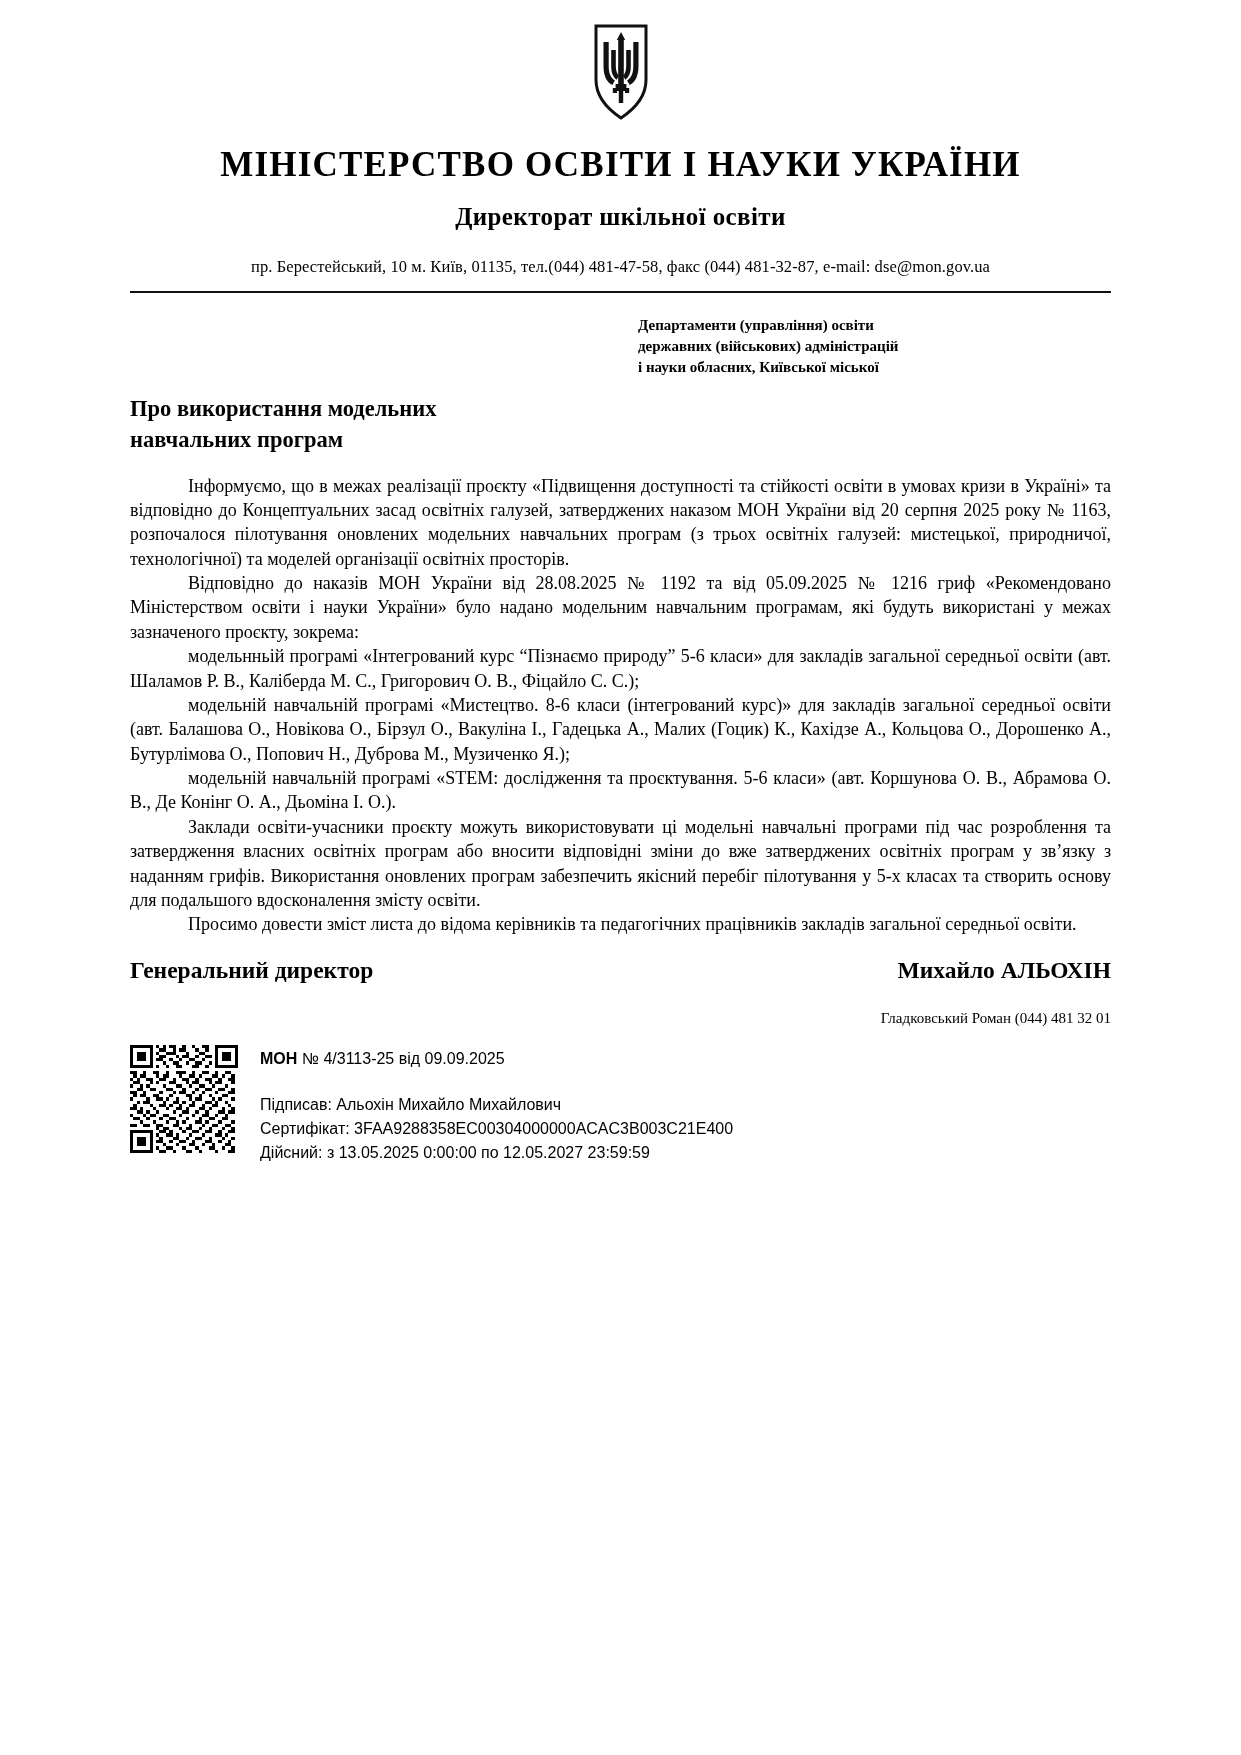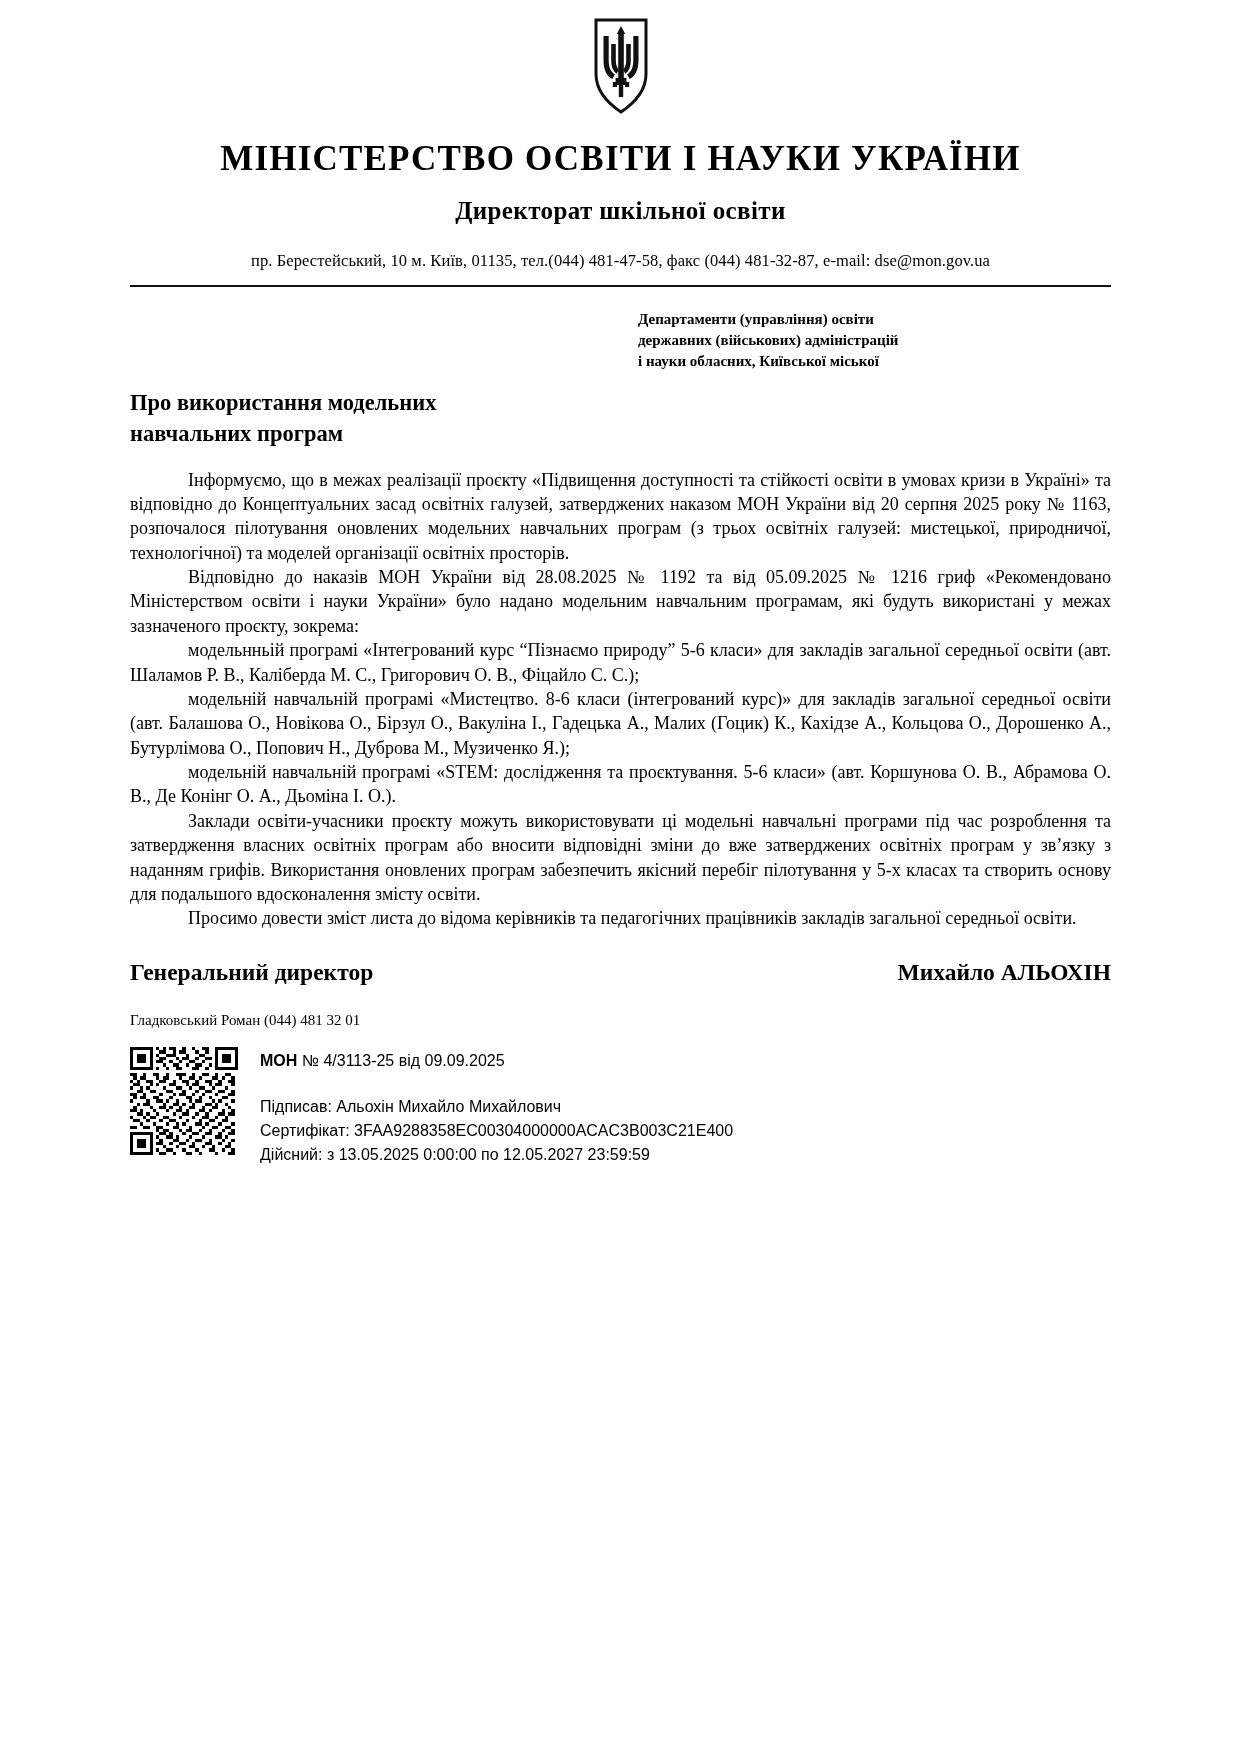--- a/index.html
+++ b/index.html
@@ -13,21 +13,21 @@
     height: 1755px;
     font-family: "Liberation Serif", "DejaVu Serif", serif;
     color: #000000;
     position: relative;
     overflow: hidden;
   }
   .page {
     width: 1241px;
     height: 1519px;
     box-sizing: border-box;
-    padding: 0 130px;
+    padding: 6px 130px;
     position: relative;
   }
 
   
   .letterhead {
     text-align: center;
     padding-top: 18px;
   }
   .emblem {
     display: block;
@@ -94,28 +94,29 @@
     text-indent: 58px;
   }
 
   
   .signature {
     display: flex;
     justify-content: space-between;
     align-items: center;
     font-weight: bold;
     font-size: 23.5px;
-    margin-top: 28px;
+    margin-top: 20px;
   }
 
   
   .executor {
     margin-top: 26px;
     font-size: 15px;
     font-family: "Liberation Serif", "DejaVu Serif", serif;
+    text-align: right;
   }
 
   
   .digital-sig {
     margin-top: 18px;
     display: flex;
     align-items: flex-start;
   }
   .qr {
     width: 108px;

